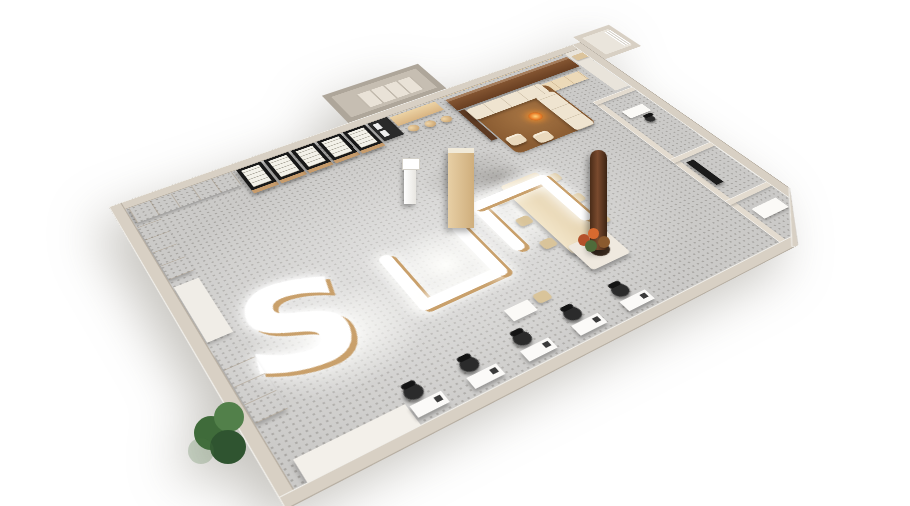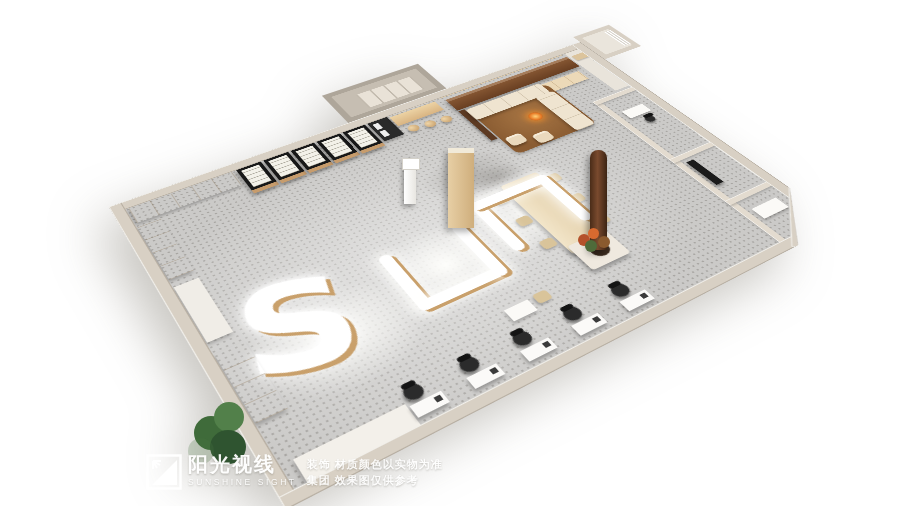--- a/index.html
+++ b/index.html
@@ -263,33 +263,13 @@
     </div>
     <div class="pedestal"></div>
     <div class="plant">
       <i style="left:6px;top:18px;width:34px;height:34px;background:#3f6b3a"></i>
       <i style="left:26px;top:4px;width:30px;height:30px;background:#52804a"></i>
       <i style="left:22px;top:32px;width:36px;height:34px;background:#2f5430"></i>
       <i style="left:0px;top:40px;width:26px;height:26px;background:#46734040"></i>
     </div>
   </div>
 
-  <div class="watermark">
-    <svg class="wm-logo" viewBox="0 0 36 36">
-      <rect x="1.5" y="1.5" width="33" height="33" fill="none" stroke="#ffffff" stroke-width="2.5"></rect>
-      <polygon points="6,31 31,6 31,31" fill="#ffffff"></polygon>
-      <g stroke="#ffffff" stroke-width="2">
-        <line x1="7" y1="7" x2="15" y2="7"></line>
-        <line x1="7" y1="7" x2="14" y2="11"></line>
-        <line x1="7" y1="7" x2="11" y2="14"></line>
-        <line x1="7" y1="7" x2="7" y2="15"></line>
-      </g>
-    </svg>
-    <div class="wm-names">
-      <div class="wm-cn">阳光视线</div>
-      <div class="wm-en">SUNSHINE SIGHT</div>
-    </div>
-    <div class="wm-disc">
-      <div>装饰 材质颜色以实物为准</div>
-      <div>集团 效果图仅供参考</div>
-    </div>
-  </div>
 </div>
 
 </body></html>

